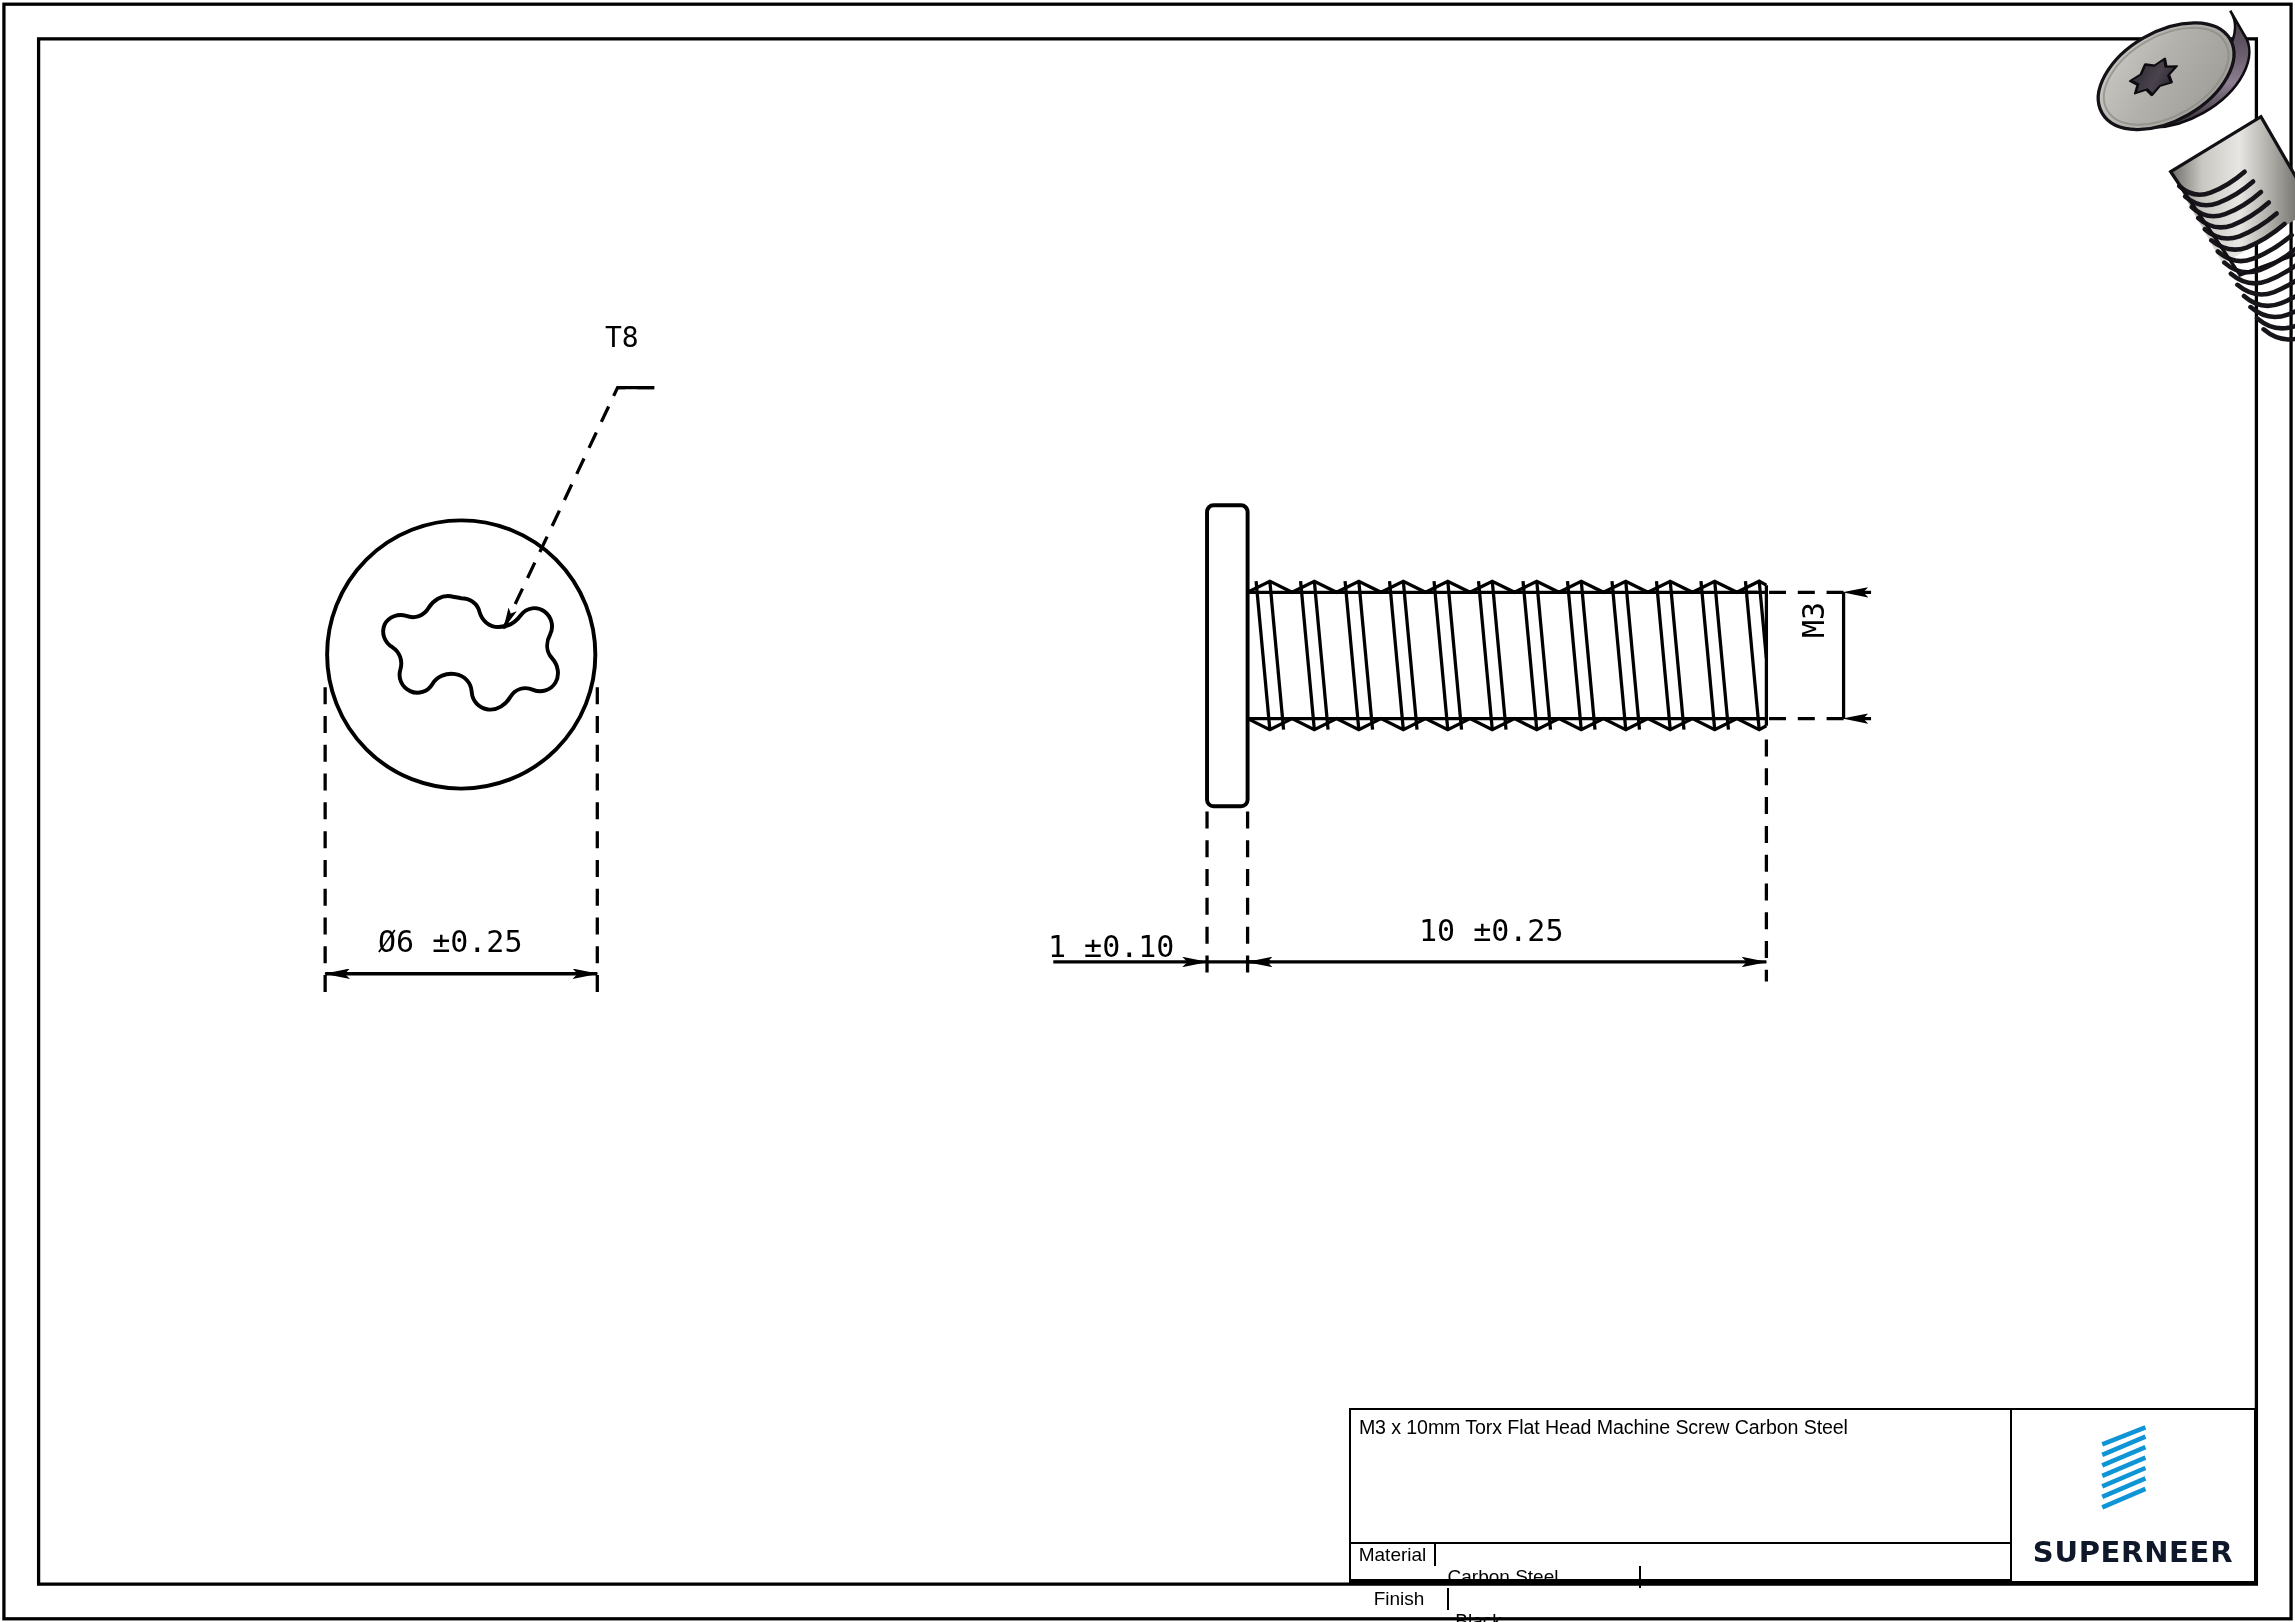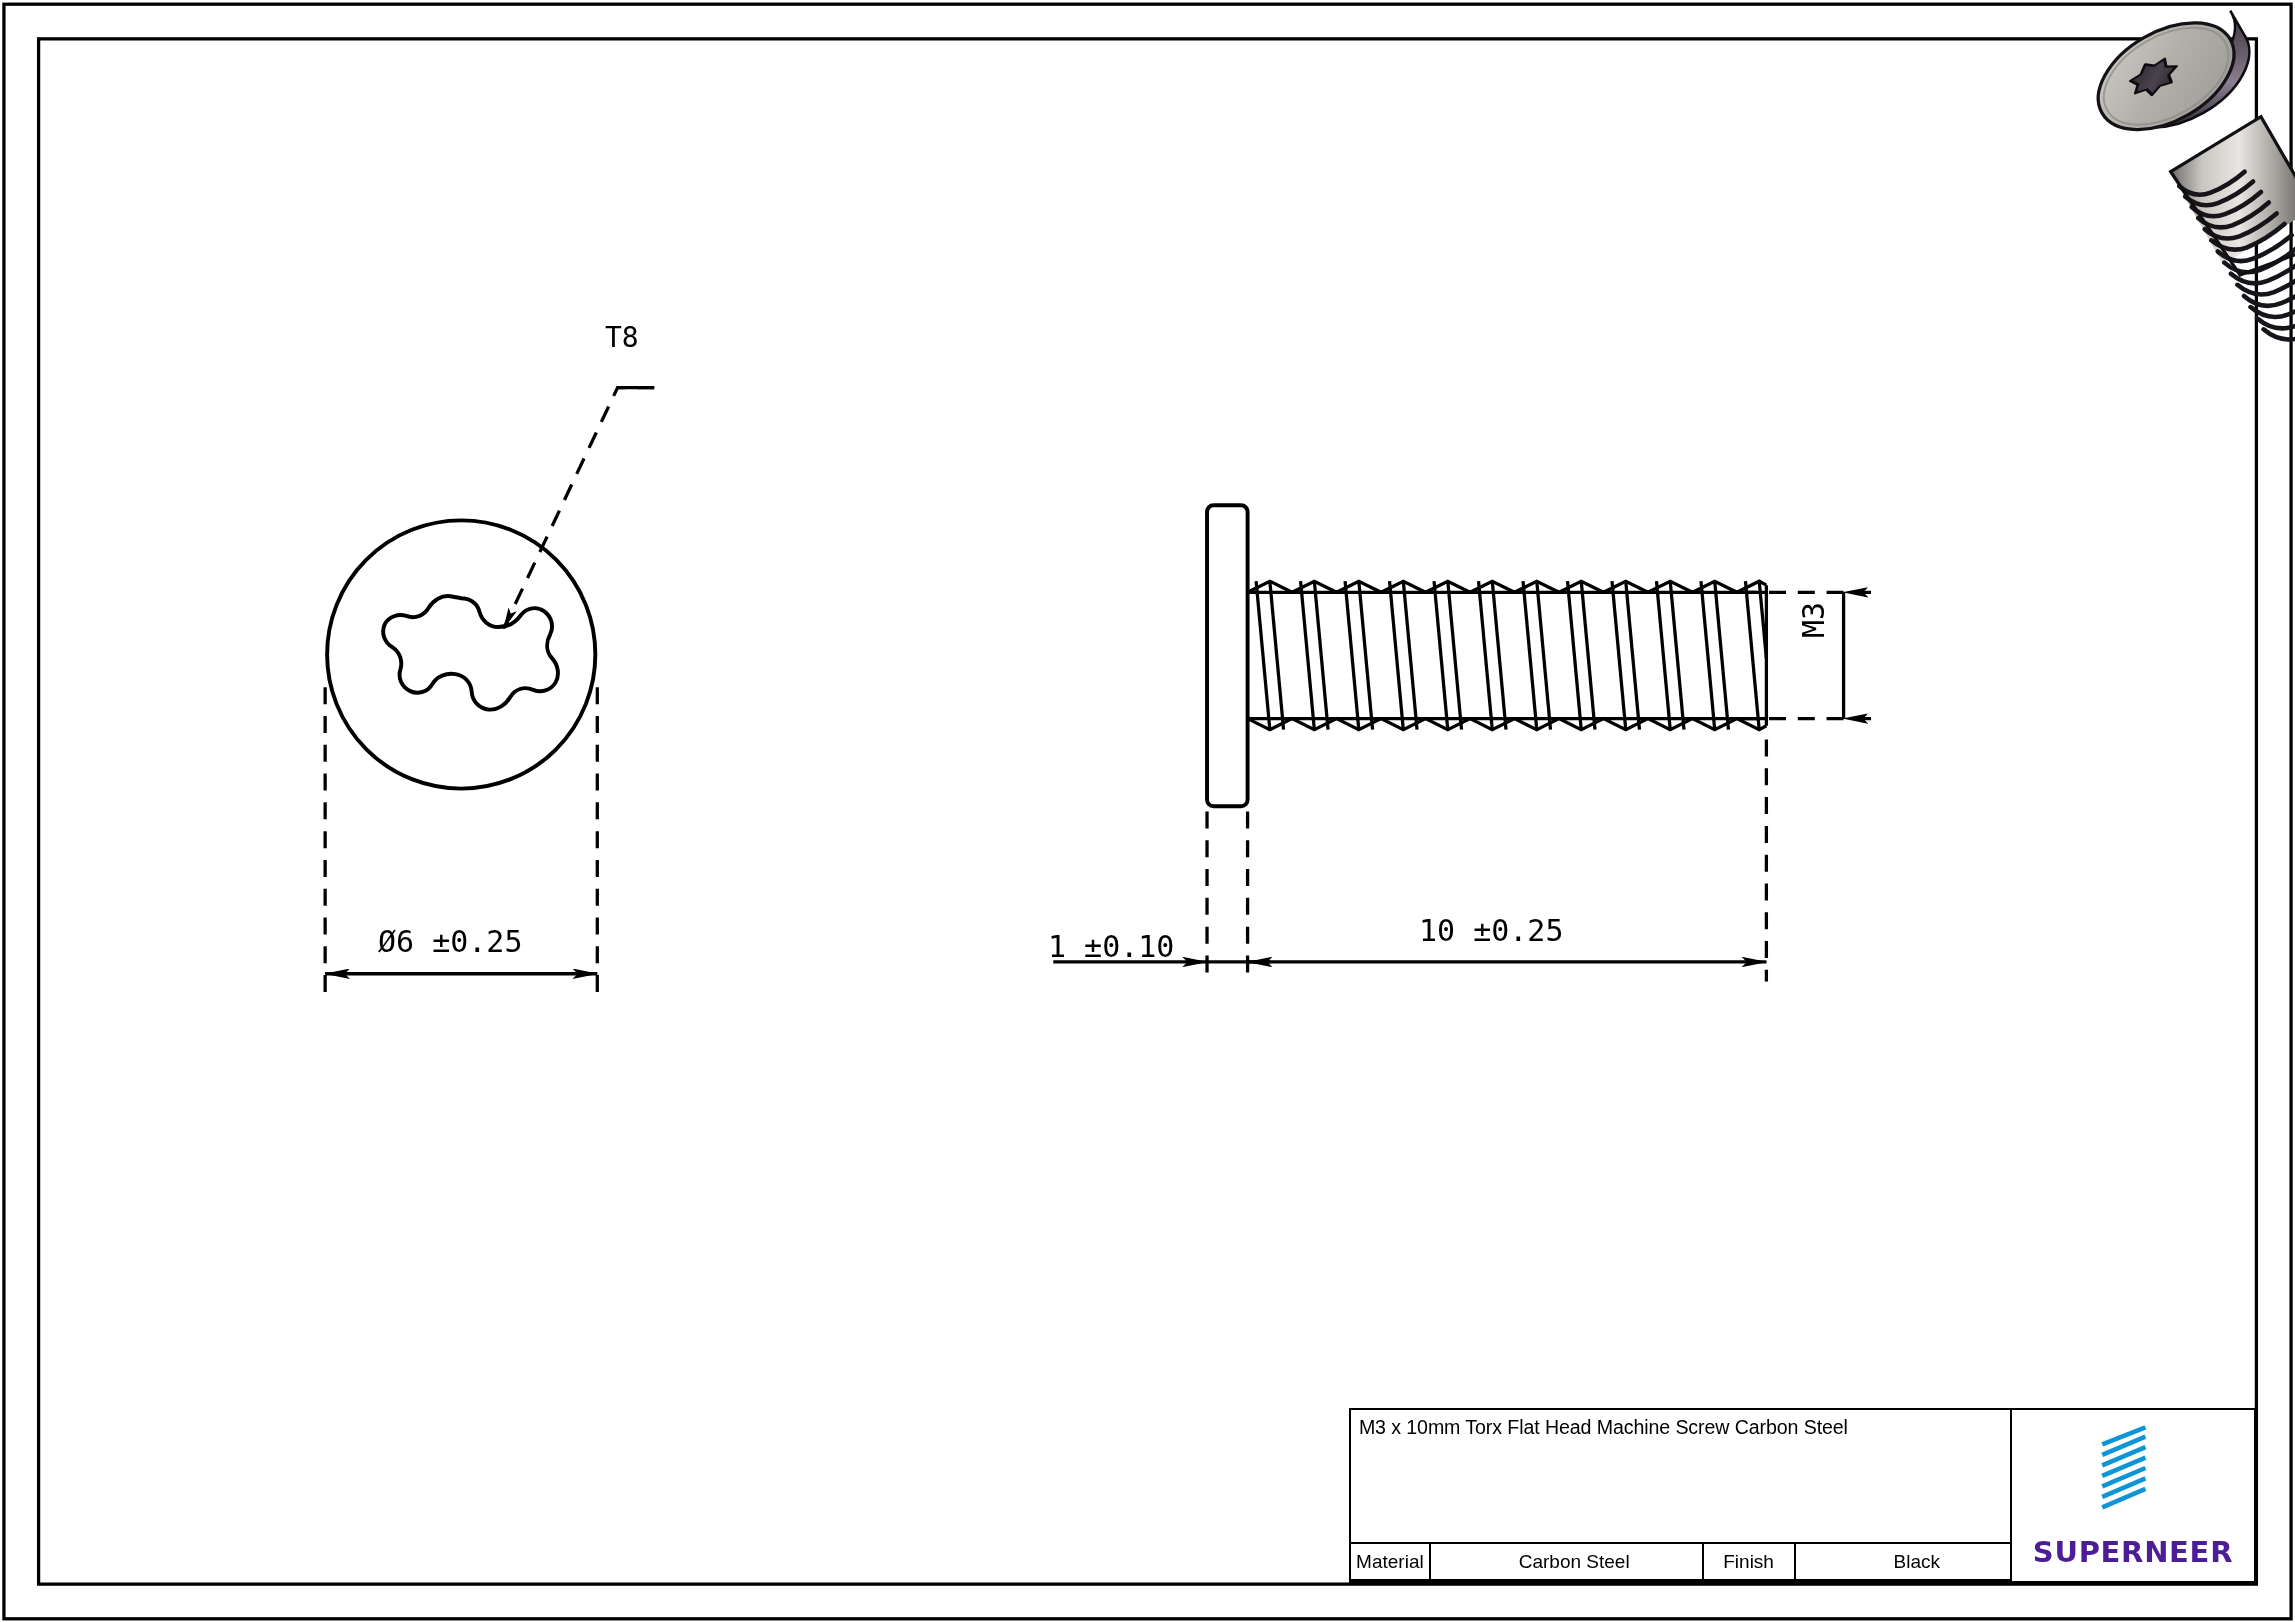--- a/index.html
+++ b/index.html
@@ -54,21 +54,21 @@
   }
   .tb-desc-label, .tb-desc-value {
     font-size: 19.6px;
     line-height: 1.28;
     color: #000;
     white-space: nowrap;
     letter-spacing: -0.1px;
   }
   .tb-row {
     display: flex;
-    flex-direction: row;
+    flex-direction: column;
     height: 37px;
     box-sizing: border-box;
   }
   .tb-row.row1 { border-bottom: 2px solid #000; }
   .tb-cell {
     display: flex;
     align-items: center;
     justify-content: center;
     font-size: 19px;
     color: #000;
@@ -338,18 +338,18 @@
         <g stroke="#0f95d6" stroke-width="7" stroke-linecap="butt" fill="none">
           <path d="M8 34 L74 8"></path>
           <path d="M8 50 L74 22"></path>
           <path d="M8 66 L74 38"></path>
           <path d="M8 82 L74 54"></path>
           <path d="M8 98 L74 70"></path>
           <path d="M8 114 L74 86"></path>
           <path d="M8 130 L74 102"></path>
         </g>
       </svg>
-      <div class="logo-text" style="color: #4c1d95; text-align: center;">SUPERNEER</div>
+      <div class="logo-text" style="color: #0f172a; text-align: center;">SUPERNEER</div>
     </div>
   </div>
 
 </div>
 
 
 </body></html>

